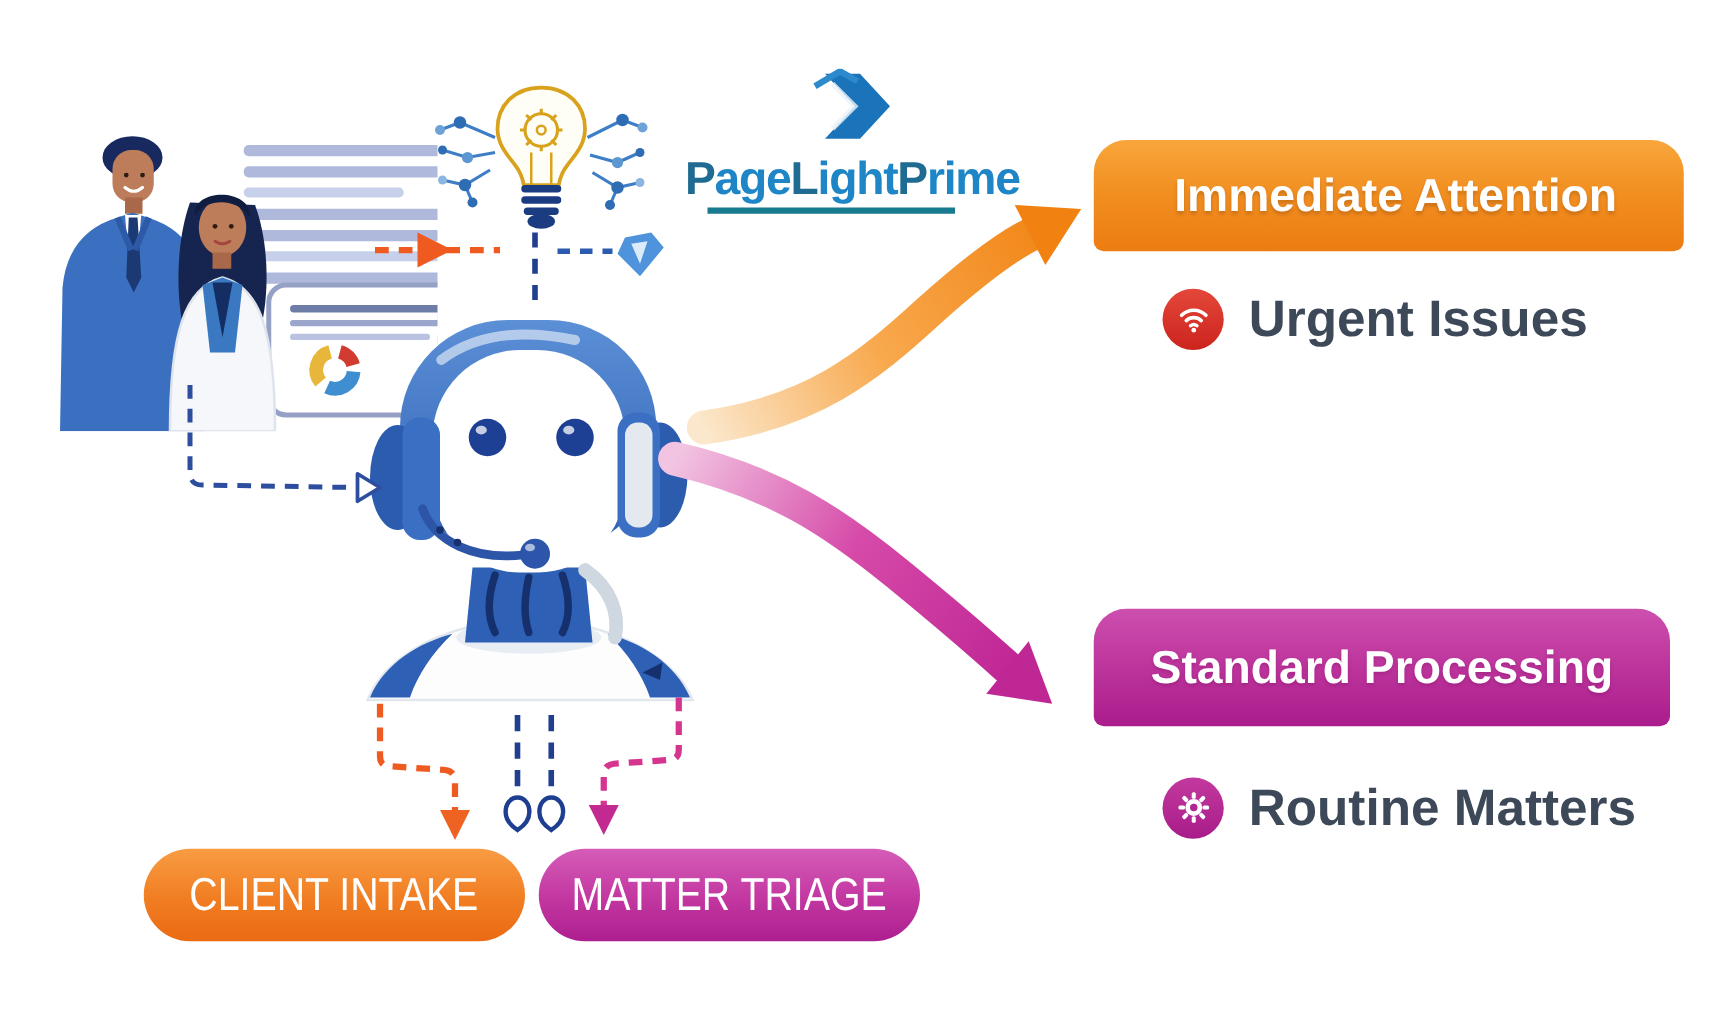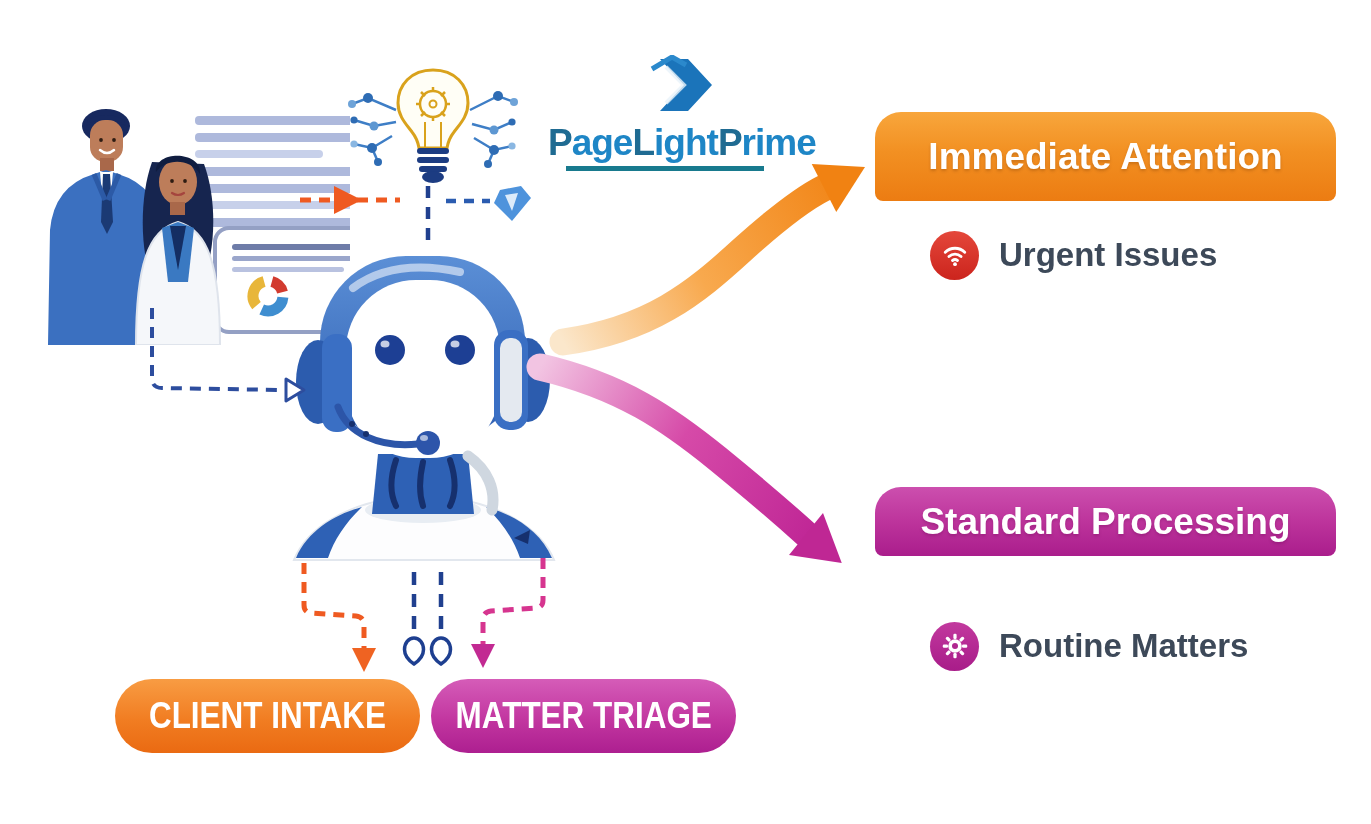--- a/index.html
+++ b/index.html
@@ -12,35 +12,35 @@
              letter-spacing:-1px;white-space:nowrap;}
   .logo-text .cap{color:#1f6b92;}
   .logo-text .low{color:#1e86c6;}
   .logo-underline{position:absolute;left:566px;top:166px;width:198px;height:5px;background:#187a8e;}
 
   
   .panel-header{position:absolute;left:875px;width:461px;display:flex;align-items:center;
                 justify-content:center;color:#fff;font-weight:bold;font-size:37px;
                 border-radius:26px 26px 8px 8px;text-shadow:0 2px 3px rgba(90,40,0,.25);}
   .hdr-orange{top:112px;height:89px;
-              background:linear-gradient(180deg,#f8a63c 0%,#f29022 45%,#ec7c12 100%);}
-  .hdr-magenta{top:487px;height:69px;text-shadow:0 2px 3px rgba(90,0,70,.25);
+              background:linear-gradient(180deg,#f8a63c 0%,#f29022 45%,#ec7c12 100%);padding-left:11px;}
+  .hdr-magenta{top:487px;height:94px;text-shadow:0 2px 3px rgba(90,0,70,.25);
               background:linear-gradient(180deg,#cc4fae 0%,#bd349c 50%,#aa1d8c 100%);}
 
   .feature-row{position:absolute;left:930px;height:50px;display:flex;align-items:center;gap:20px;}
   .badge{width:49px;height:49px;border-radius:50%;display:flex;align-items:center;
          justify-content:center;flex:0 0 auto;}
   .badge-red{background:linear-gradient(180deg,#e4473a,#cc241d);}
   .badge-magenta{background:linear-gradient(180deg,#c2399e,#a81c89);}
-  .feature-label{font-size:33px;font-weight:600;color:#3d4959;white-space:nowrap;}
+  .feature-label{font-size:41px;font-weight:600;color:#3d4959;white-space:nowrap;}
 
   
   .pill-button{position:absolute;top:679px;width:305px;height:74px;border-radius:40px;
                display:flex;align-items:center;justify-content:center;color:#fff;
-               font-size:37px;font-weight:700;white-space:nowrap;}
+               font-size:37px;font-weight:400;white-space:nowrap;}
   .pill-inner{transform:scaleX(.85);letter-spacing:0;}
   .pill-orange{left:115px;background:linear-gradient(180deg,#f89c43 0%,#f17d22 55%,#ea6a12 100%);}
   .pill-magenta{left:431px;background:linear-gradient(180deg,#d55cb8 0%,#c236a0 55%,#ad1f90 100%);}
 </style>
 </head>
 <body>
 
 <div class="stage">
 
   <svg class="abs" style="left:20px;top:100px" width="330" height="245" viewBox="0 0 330 245">

